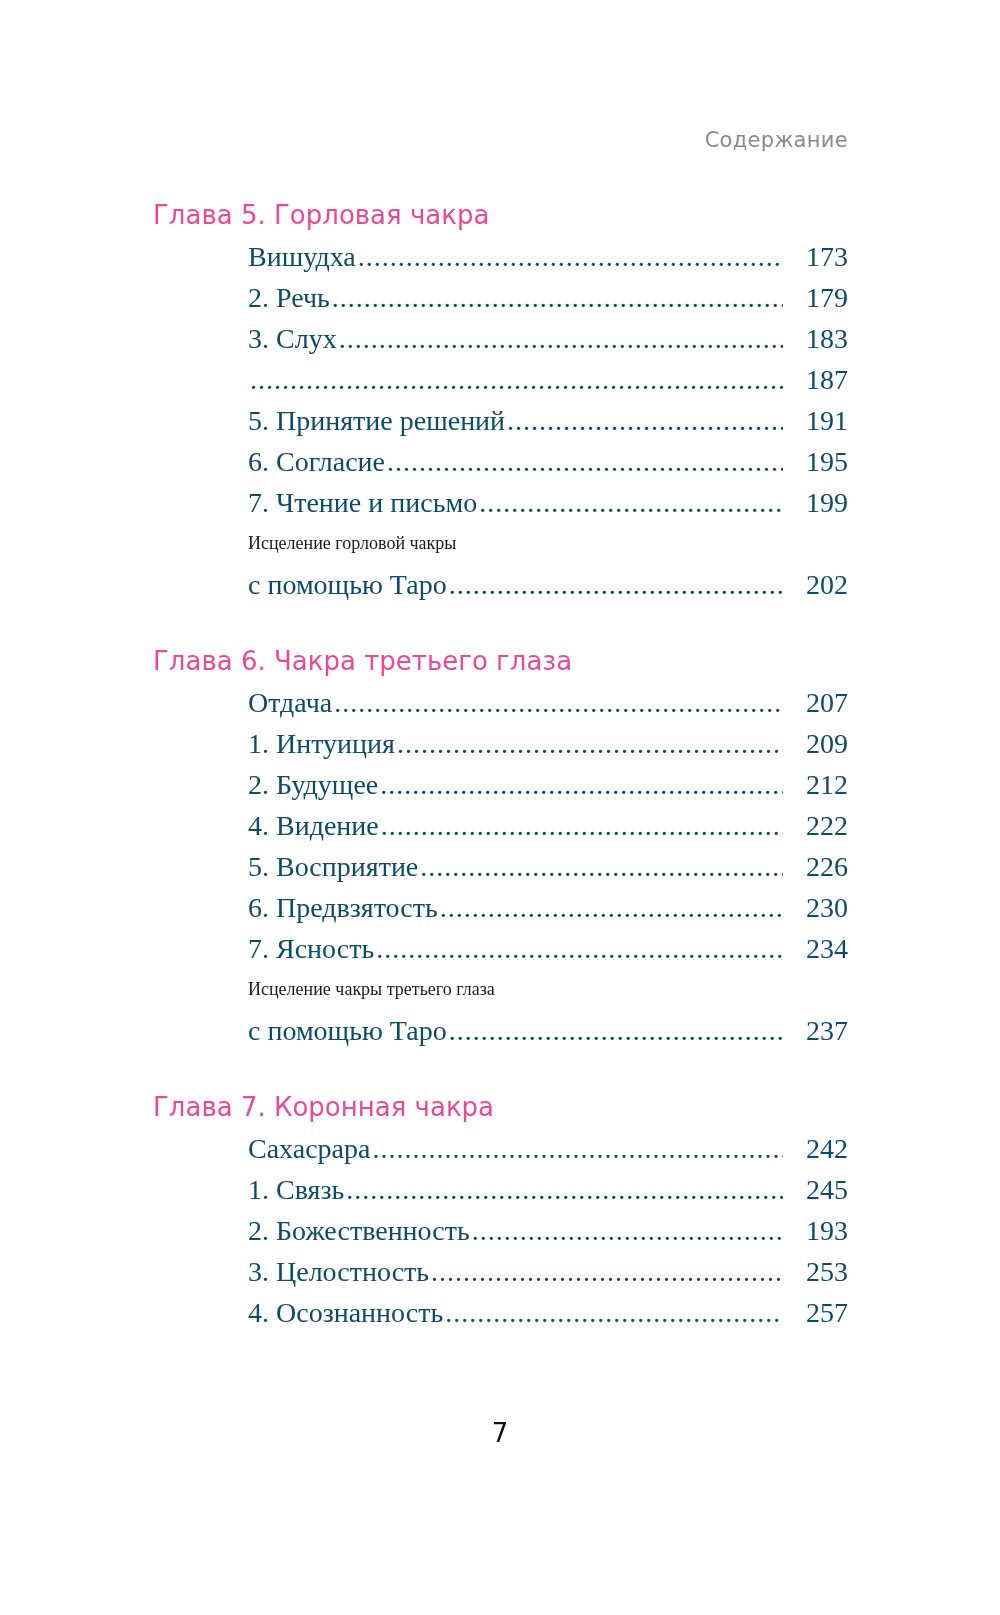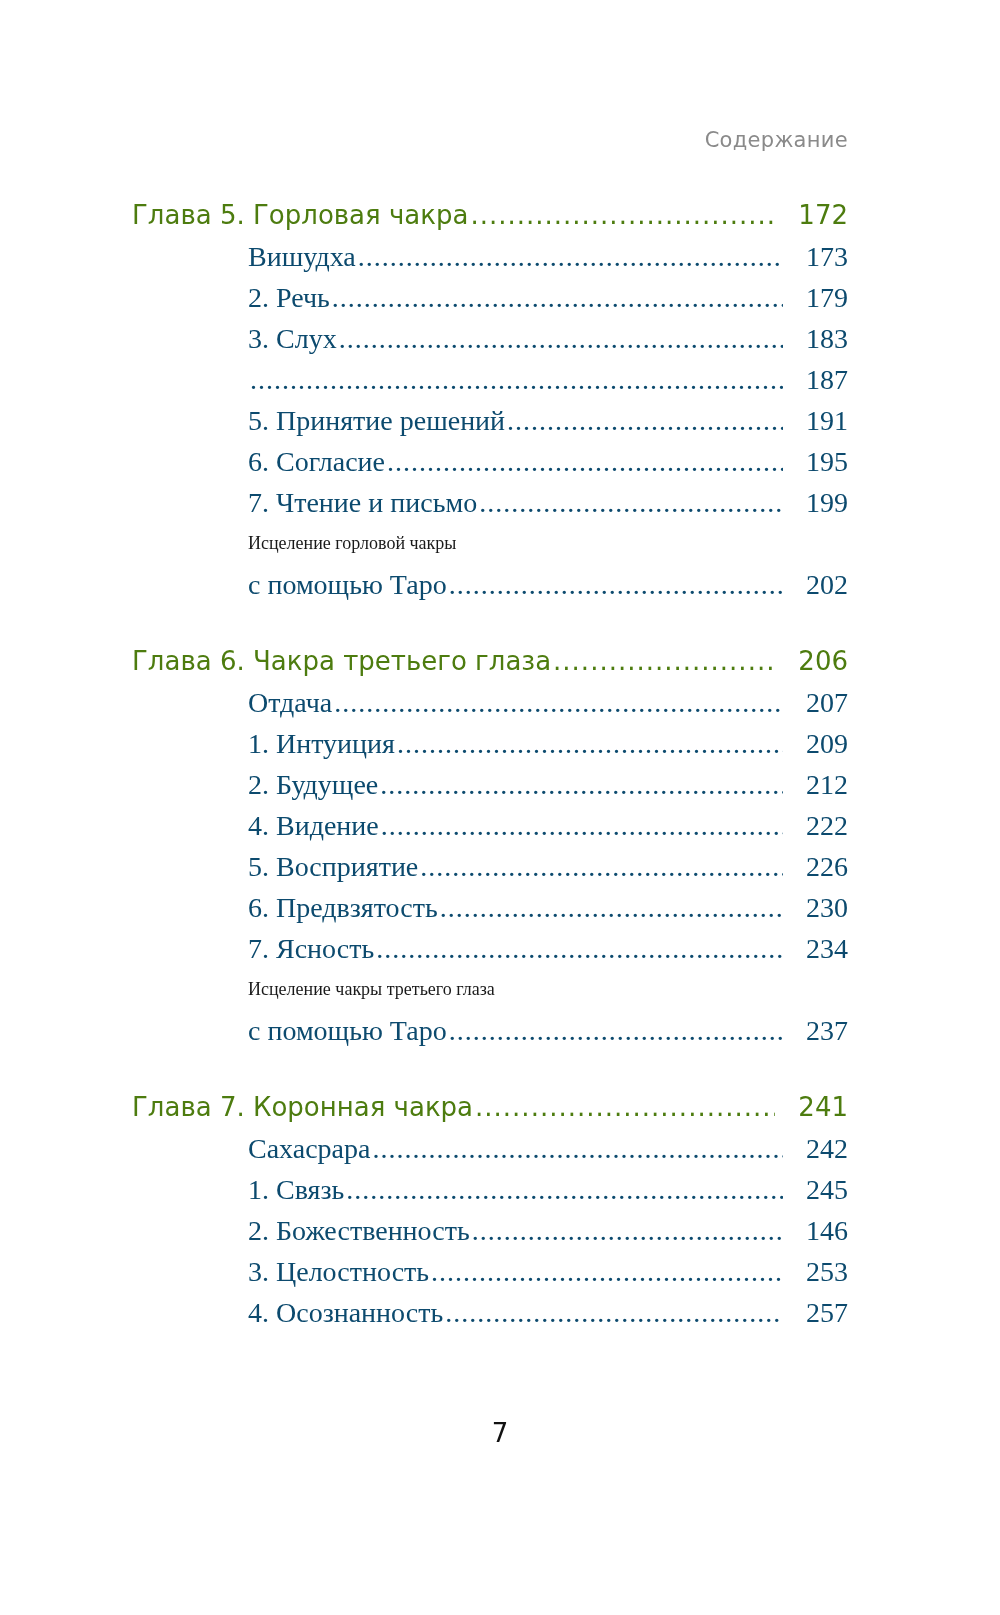--- a/index.html
+++ b/index.html
@@ -12,22 +12,23 @@
       font-family: "DejaVu Sans", sans-serif; font-size: 21px; color: #8a8a8a;
       letter-spacing: 0.3px;
     }
     .toc { position: absolute; left: 132px; width: 716px; top: 195px; }
     .chapter { margin-bottom: 36px; }
     .row {
       display: flex; align-items: baseline; height: 41px; line-height: 41px;
       white-space: nowrap; overflow: hidden;
     }
     .row.ch {
-      font-family: "DejaVu Sans", sans-serif; font-size: 26px; color: #4d7c0f;
+      font-family: "DejaVu Sans", sans-serif; font-size: 26px; color: #ec4899;
       height: 41px;
+      flex-direction: column;
     }
     .row.sub {
       padding-left: 116px;
       font-family: "Liberation Serif", serif; font-size: 28px; color: #0c4a6e;
     }
     .row.wrap-first { padding-left: 116px; font-family: "Liberation Serif", serif; font-size: 18px; }
     .title { flex: 0 0 auto; }
     .dots {
       flex: 1 1 auto; overflow: hidden; margin: 0 2px;
       letter-spacing: 1px;
@@ -161,21 +162,21 @@
         <span class="page">242</span>
       </div>
     <div class="row sub">
         <span class="title">1. Связь</span>
         <span class="dots"></span>
         <span class="page">245</span>
       </div>
     <div class="row sub">
         <span class="title">2. Божественность</span>
         <span class="dots"></span>
-        <span class="page">146</span>
+        <span class="page">193</span>
       </div>
     <div class="row sub">
         <span class="title">3. Целостность</span>
         <span class="dots"></span>
         <span class="page">253</span>
       </div>
     <div class="row sub">
         <span class="title">4. Осознанность</span>
         <span class="dots"></span>
         <span class="page">257</span>

